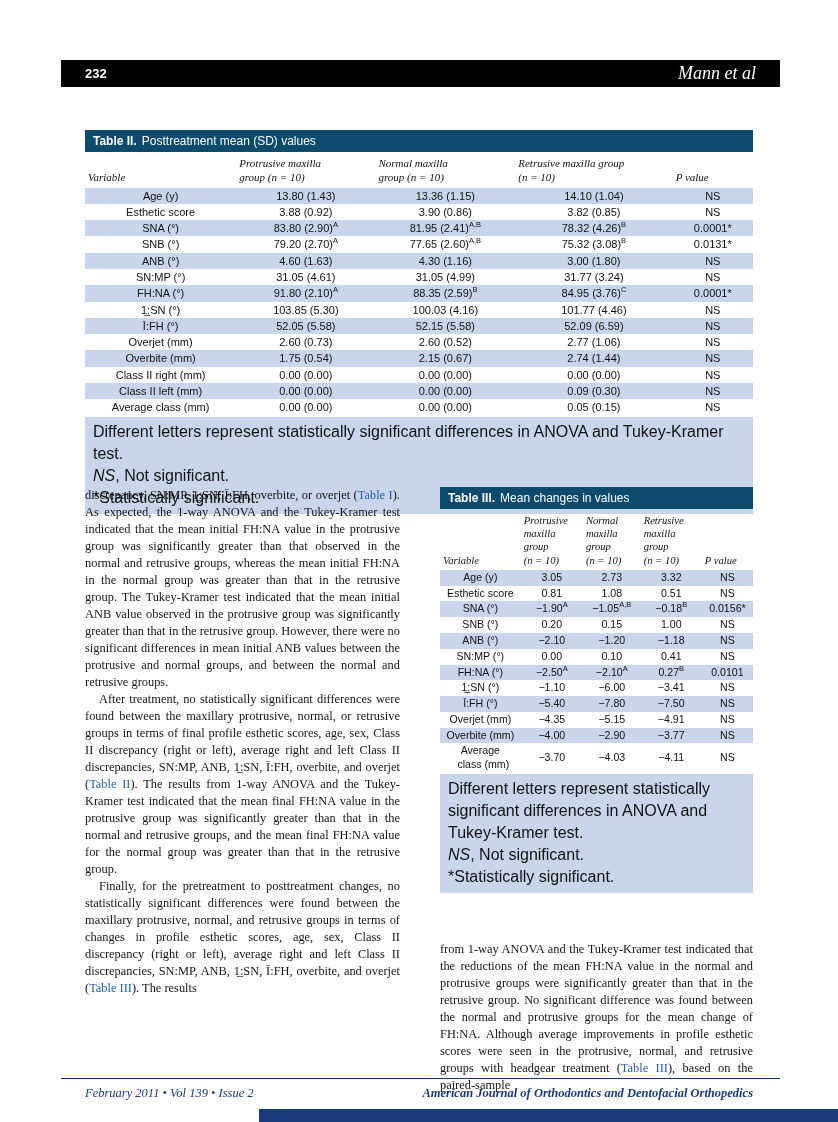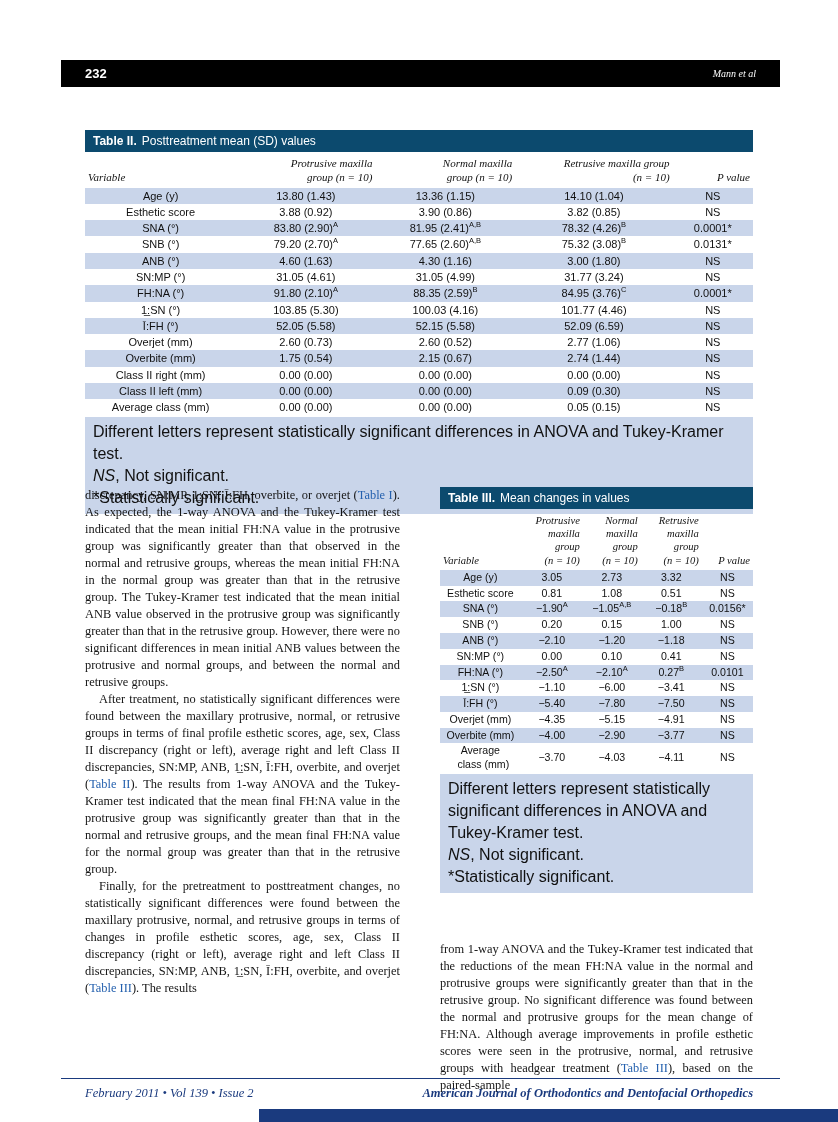--- a/index.html
+++ b/index.html
@@ -2,32 +2,32 @@
 <html><head>
 <meta charset="utf-8">
 <style>
   html,body{margin:0;padding:0;background:#ffffff;}
   .page{position:relative;width:838px;height:1122px;background:#ffffff;overflow:hidden;font-family:"Liberation Serif",serif;}
 
   
   .top-band{position:absolute;left:61px;top:60px;width:719px;height:27px;background:#000000;color:#ffffff;
     display:flex;justify-content:space-between;align-items:center;padding:0 24px;box-sizing:border-box;}
   .pageno{font-family:"Liberation Sans",sans-serif;font-weight:bold;font-size:13px;}
-  .runhead{font-family:"Liberation Serif",serif;font-style:italic;font-size:10px;}
+  .runhead{font-family:"Liberation Serif",serif;font-style:italic;font-size:18px;}
 
   
   .t2pos{position:absolute;left:85px;top:130px;width:668px;}
   .tbar{background:#0c4a6e;color:#ffffff;font-family:"Liberation Sans",sans-serif;font-size:12px;padding:4px 8px;}
   .tlabel{font-weight:bold;margin-right:5px;}
   table{border-collapse:collapse;width:100%;}
   .t2,.t3{font-family:"Liberation Sans",sans-serif;color:#111111;}
   .t2{font-size:11px;}
   .t3{font-size:10.6px;}
   th{font-family:"Liberation Serif",serif;font-style:italic;font-weight:normal;white-space:pre-line;
-     vertical-align:bottom;text-align:right;padding:5px 3px 3px;line-height:1.25;}
+     vertical-align:bottom;text-align:left;padding:5px 3px 3px;line-height:1.25;}
   th:first-child{text-align:left;}
   td{text-align:center;padding:1px 3px;white-space:nowrap;line-height:1.3;}
   td:first-child{text-align:center;}
   tr.shaded{background:#c9d5ea;}
   .t3 td:first-child{white-space:pre-wrap;}
   sup{font-size:7.5px;line-height:0;}
   .t2 th:nth-child(1){width:150px;}
   .t2 th:nth-child(2){width:140px;}
   .t2 th:nth-child(3){width:140px;}
   .t2 th:nth-child(4){width:160px;}

